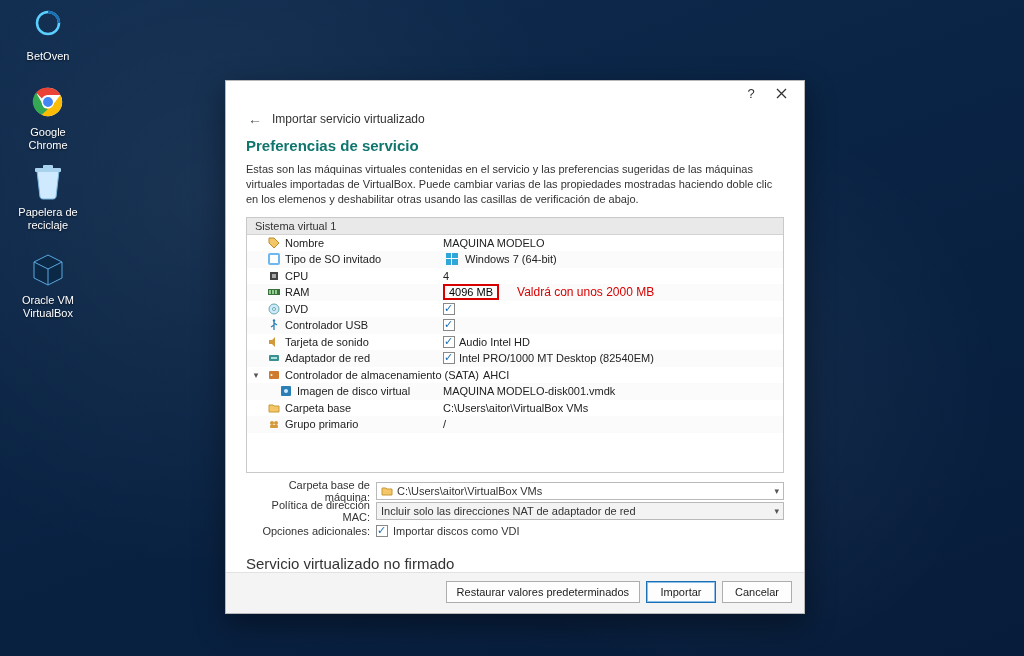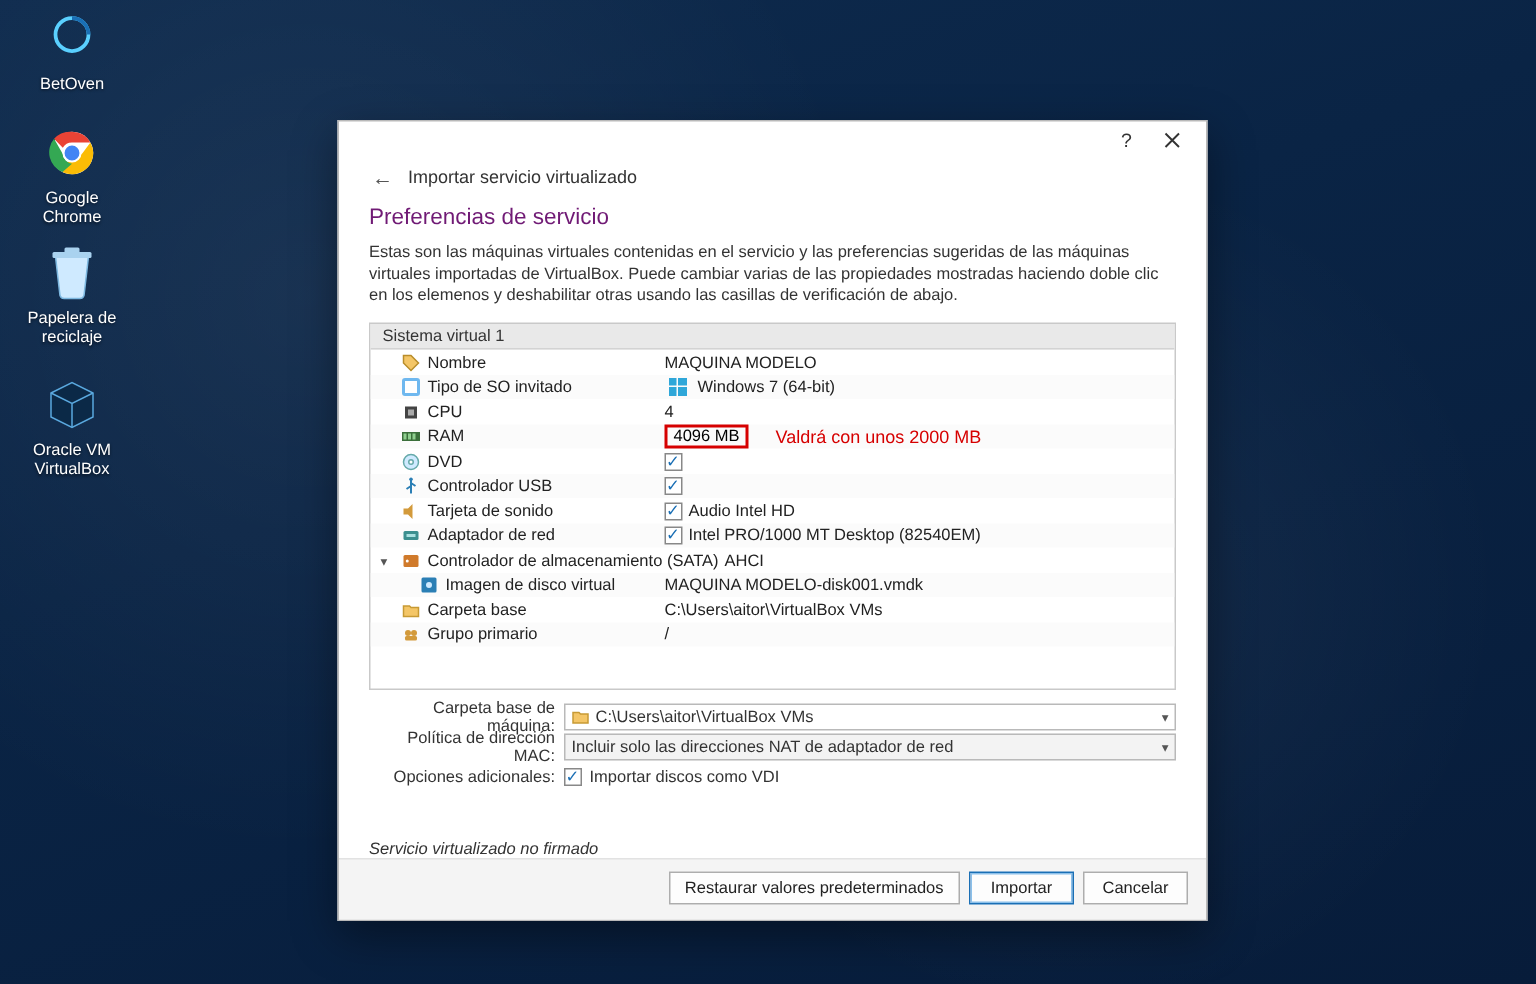--- a/index.html
+++ b/index.html
@@ -21,21 +21,21 @@
   .dialog {
     position: absolute; left: 225px; top: 80px; width: 580px; height: 534px;
     background: #fff; border: 1px solid #b9b9b9; box-shadow: 0 10px 28px rgba(0,0,0,.4);
     display: flex; flex-direction: column;
   }
   .titlebar { height: 30px; display:flex; align-items:center; justify-content:flex-end; padding: 0 8px; }
   .titlebar .tb-btn { width: 30px; height: 24px; display:flex; align-items:center; justify-content:center; color:#333; font-size:13px; }
   .crumb { display:flex; align-items:center; gap:8px; padding: 4px 20px 6px 20px; color:#333; }
   .crumb .back-arrow { color:#555; font-size:14px; padding:0 2px; }
   .crumb .title { font-size: 12px; }
-  .section-title { color:#701a75; font-size: 15px; padding: 4px 20px 8px 20px; }
+  .section-title { color:#0f766e; font-size: 15px; padding: 4px 20px 8px 20px; font-weight: bold; }
   .section-desc { color:#333; font-size: 11px; line-height: 1.35; padding: 0 20px 10px 20px; }
   .settings-wrap { margin: 0 20px; border:1px solid #c9c9c9; height: 296px; overflow:hidden; background:#fff; }
   .settings-head { background:#e9e9e9; border-bottom:1px solid #d3d3d3; padding:2px 8px; font-size:11px; color:#333; }
   .row { display:flex; align-items:center; height:16.5px; font-size:11px; color:#222; }
   .row:nth-child(odd) { background:#fbfbfb; }
   .row .toggle { width:18px; display:flex; justify-content:center; color:#555; font-size:9px; }
   .row .icon { width:18px; display:flex; justify-content:center; align-items:center; }
   .row .label { width: 160px; padding-left:2px; }
   .row .value { flex:1; display:flex; align-items:center; gap:4px; }
   .row.indent .toggle { width: 30px; }
@@ -45,21 +45,21 @@
   .annotation { color:#d60000; font-size:12px; margin-left: 14px; }
   
   .form-area { margin: 8px 20px 12px 20px; }
   .form-row { display:flex; align-items:center; height:20px; font-size:11px; color:#333; }
   .form-row .flabel { width: 130px; text-align:right; padding-right:6px; }
   .form-row .fctl { flex:1; }
   .combo { display:flex; align-items:center; border:1px solid #b9b9b9; background:#fff; height:18px; padding:0 4px; font-size:11px; color:#333; }
   .combo .caret { margin-left:auto; color:#555; font-size:9px; }
   .combo.gray { background:#f3f3f3; }
   .combo .folder-ic { margin-right:4px; }
-  .unsigned { margin: 20px 20px 0 20px; font-size:11px; color:#333;font-style:italic; }
+  .unsigned { margin: 2px 20px 0 20px; font-size:15px; color:#333; }
   .button-bar { margin-top:auto; padding: 8px 12px 10px; display:flex; justify-content:flex-end; gap:6px; background:#f4f4f4; border-top:1px solid #e2e2e2; }
   .btn { min-width:70px; height:22px; padding:0 10px; font-size:11px; background:#fdfdfd; border:1px solid #adadad; color:#222; display:flex; align-items:center; justify-content:center; }
   .btn.default { border-color:#1a6fb5; box-shadow: inset 0 0 0 1px #8cc0ea; }
 
   
   .ic-sq { width:12px; height:12px; display:inline-block; }
   .folder-ic svg, .ic-sq svg { display:block; }
 </style>
 </head>
 <body>

